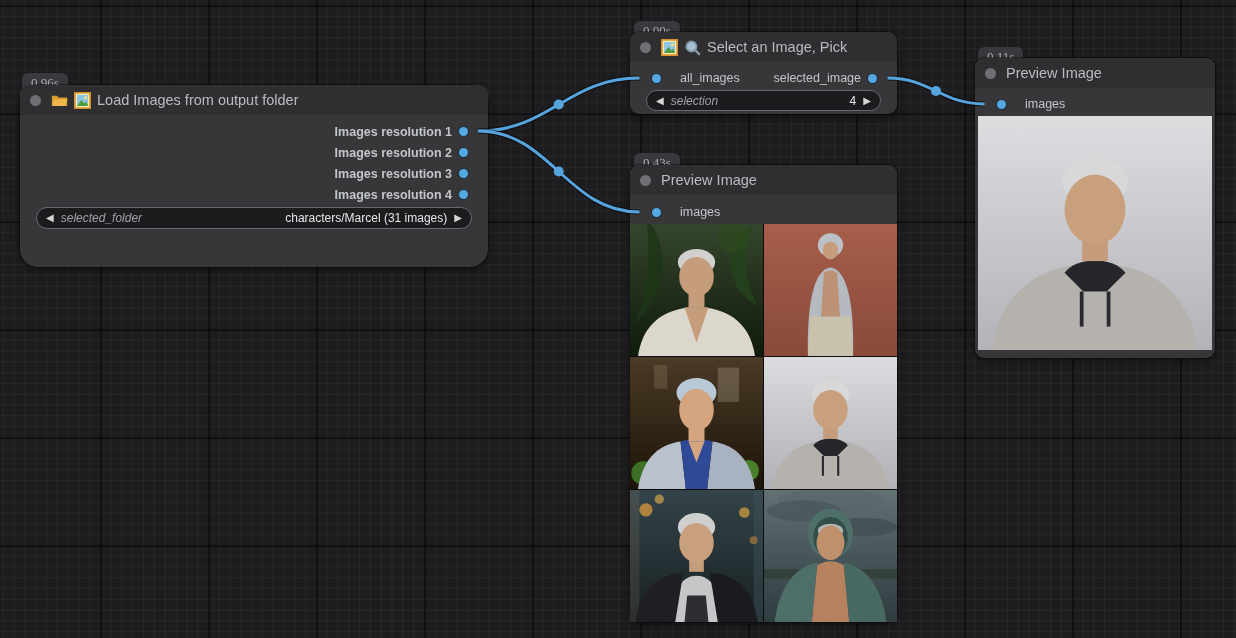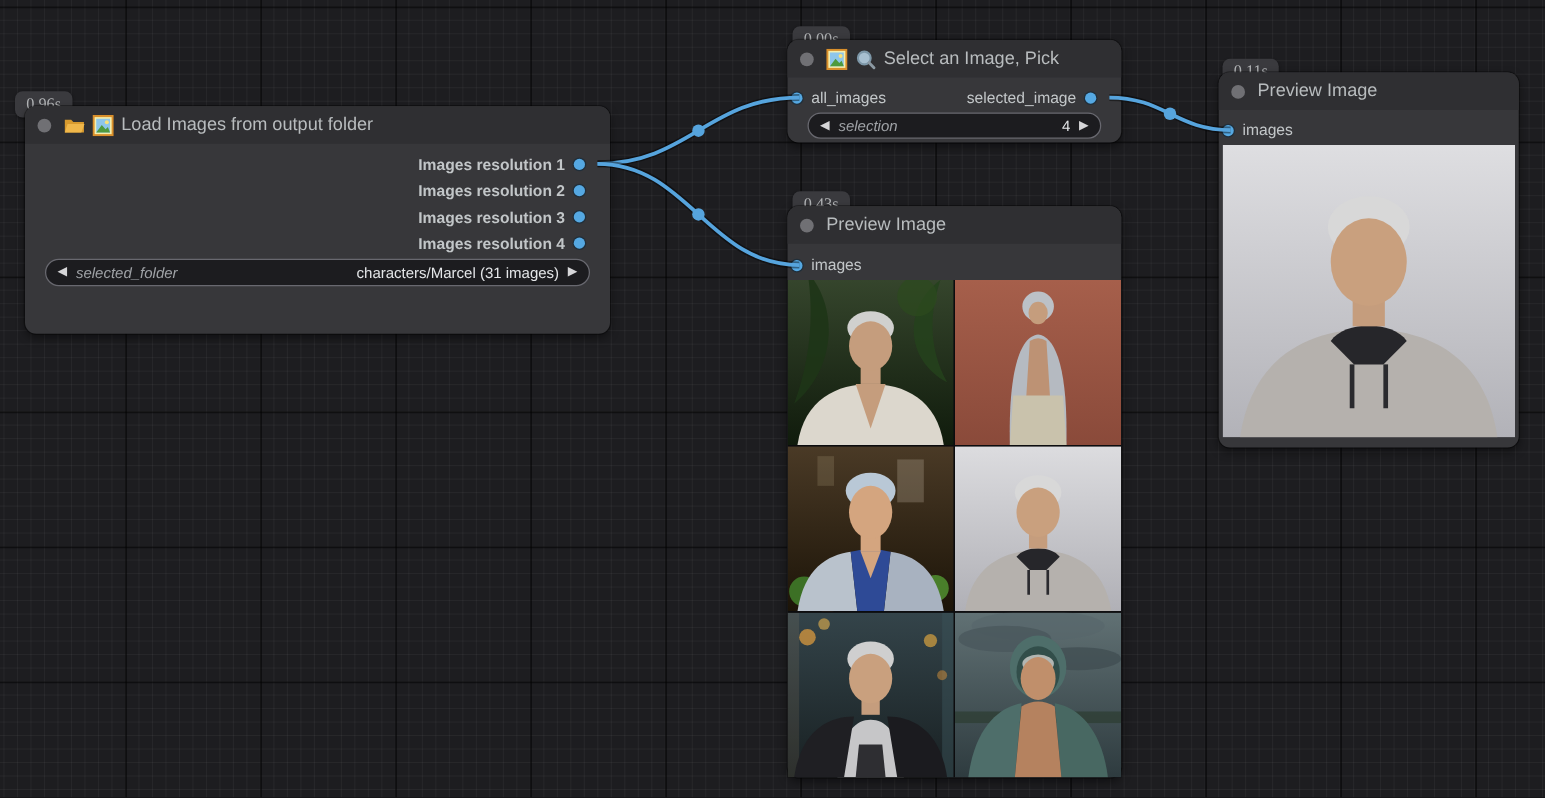--- a/index.html
+++ b/index.html
@@ -23,21 +23,21 @@
   .titlebar{
     height:30px;background:#2f2f32;border-radius:9px 9px 0 0;
     display:flex;align-items:center;padding:14px 10px;gap:6px;
   }
   .collapse-dot{width:11px;height:11px;border-radius:50%;background:#707074;flex:0 0 auto;margin-right:4px;}
   .ntitle{color:#b8bcbe;font-size:14.5px;white-space:nowrap;}
   .ticon{width:17px;height:17px;display:inline-flex;flex:0 0 auto;}
   .ticon svg{width:100%;height:100%;}
   .port-row{display:flex;align-items:center;height:21px;color:#c2c6c8;font-size:12.5px;}
   .port-row.out{justify-content:flex-end;padding-right:20px;gap:7px;}
-  .port-row.in{justify-content:flex-start;padding-left:3px;gap:7px;}
+  .port-row.in{justify-content:flex-start;padding-left:22px;gap:19px;}
   .pdot{width:9px;height:9px;border-radius:50%;background:#55a8e2;box-shadow:0 0 0 1px rgba(10,40,60,.5);flex:0 0 auto;}
   .dual-ports{display:flex;justify-content:space-between;align-items:center;height:20px;margin-top:6px;}
   .widget{
     height:22px;background:#1c1c1f;border:1px solid #68686f;border-radius:11px;
     display:flex;align-items:center;padding:0 9px;gap:7px;font-size:12px;color:#9fa2a6;
   }
   .widget .arrow{color:#d6d6d8;font-size:10px;line-height:1;cursor:pointer;}
   .widget .wlabel{white-space:nowrap;font-style:italic;}
   .widget .wvalue{margin-left:auto;color:#e4e6e8;white-space:nowrap;}
   .badge{
@@ -52,26 +52,26 @@
   }
   .pimg{overflow:hidden;}
   .pimg svg{display:block;width:100%;height:100%;}
   #links{position:absolute;left:0;top:0;width:1236px;height:638px;pointer-events:none;z-index:5;}
 </style>
 </head>
 <body>
 
 <div id="canvas">
 
-  <div class="badge" style="left:12px;top:61px;">0.96s</div>
+  <div class="badge" style="left:22px;top:61px;">0.96s</div>
   <div class="badge" style="left:634px;top:9px;">0.00s</div>
   <div class="badge" style="left:634px;top:141px;">0.43s</div>
   <div class="badge" style="left:978px;top:35px;">0.11s</div>
 
-  <div class="node" style="left:20px;top:85px;width:468px;height:182px;">
+  <div class="node" style="left:20px;top:85px;width:468px;height:182px;border-radius:18px;">
     <div class="titlebar">
       <span class="collapse-dot"></span>
       <span class="ticon">
         <svg viewBox="0 0 20 17">
             <path d="M1,3 h6 l2,2 h10 v10 h-18 z" fill="#d89a2e"></path>
             <path d="M3.5,7 h16 l-3,8 h-15.5 z" fill="#f0b74a"></path>
           </svg>
       </span>
       <span class="ticon">
         <svg viewBox="0 0 16 16">

